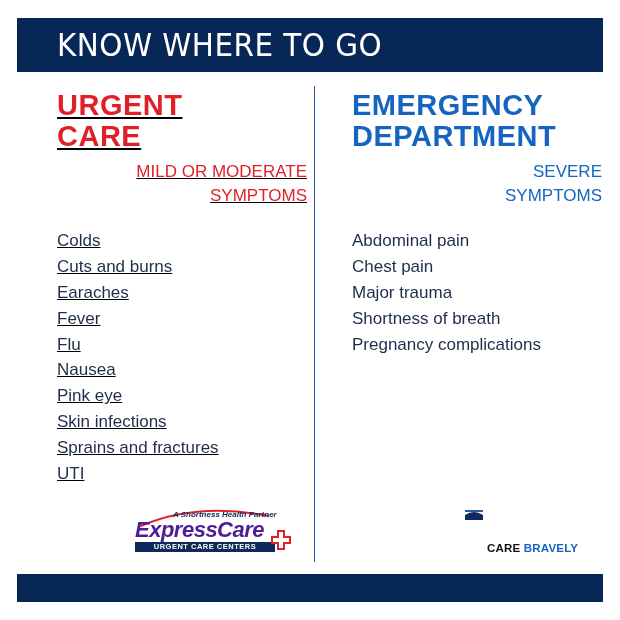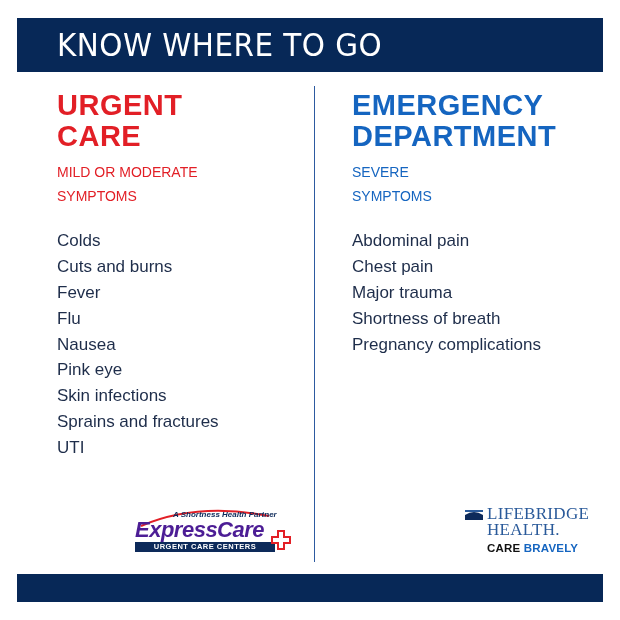--- a/index.html
+++ b/index.html
@@ -13,28 +13,28 @@
     }
     .header-title {
       color: #ffffff; font-size: 32px; font-weight: 300; letter-spacing: 0.5px;
       margin-left: 40px; font-family: "DejaVu Sans", sans-serif; font-weight: normal;
       transform: scaleX(0.92); transform-origin: left center;
     }
     .divider {
       position: absolute; left: 314px; top: 86px; width: 1px; height: 476px; background: #2d5aa0;
     }
     .col { position: absolute; top: 90px; }
-    .col-left { left: 57px; width: 250px; }
+    .col-left { left: 57px; width: 250px; text-decoration: underline; }
     .col-right { left: 352px; width: 250px; }
     .col-title {
       font-family: "Liberation Sans", sans-serif; font-weight: bold;
       font-size: 29px; line-height: 31px; letter-spacing: 0.5px; margin: 0;
     }
     .col-sub {
-      font-size: 14px; line-height: 24px; margin-top: 8px; font-weight: normal;
+      font-size: 17px; line-height: 24px; margin-top: 8px; font-weight: normal; text-align: right;
     }
     .red { color: #e21f26; }
     .blue { color: #1565c0; }
     .list { margin-top: 20px; padding: 0; list-style: none; }
     .list li {
       color: #1e2d4a; font-size: 17px; line-height: 25.9px; height: 25.9px;
     }
     .expresscare {
       position: absolute; left: 133px; top: 510px; width: 160px; height: 44px;
     }
@@ -87,20 +87,21 @@
     <div>URGENT</div>
     <div>CARE</div>
   </div>
   <div class="col-sub red">
     <div>MILD OR MODERATE</div>
     <div>SYMPTOMS</div>
   </div>
   <ul class="list">
     <li>Colds</li>
     <li>Cuts and burns</li>
+    <li>Earaches</li>
     <li>Fever</li>
     <li>Flu</li>
     <li>Nausea</li>
     <li>Pink eye</li>
     <li>Skin infections</li>
     <li>Sprains and fractures</li>
     <li>UTI</li>
   </ul>
 </div>
 
@@ -132,23 +133,19 @@
   <svg class="ec-cross" viewBox="0 0 20 20">
     <path d="M7 1 H13 V7 H19 V13 H13 V19 H7 V13 H1 V7 H7 Z" fill="#ffffff" stroke="#e21f26" stroke-width="2"></path>
   </svg>
 </div>
 
 <div class="lifebridge">
   <svg class="lb-mark" viewBox="0 0 18 10">
     <path d="M0 10 V5 Q9 -1 18 5 V10 Z" fill="#0d2a5a"></path>
     <rect x="0" y="0" width="18" height="2" fill="#2a5a9a"></rect>
   </svg>
-  <div class="lb-name">
-    <div>LIFEBRIDGE</div>
-    <div>HEALTH.</div>
-  </div>
   <div class="lb-tag">
     <span class="care">CARE</span>
     <span class="bravely">BRAVELY</span>
   </div>
 </div>
 
 <div class="footer-bar"></div>
 
 </body></html>

